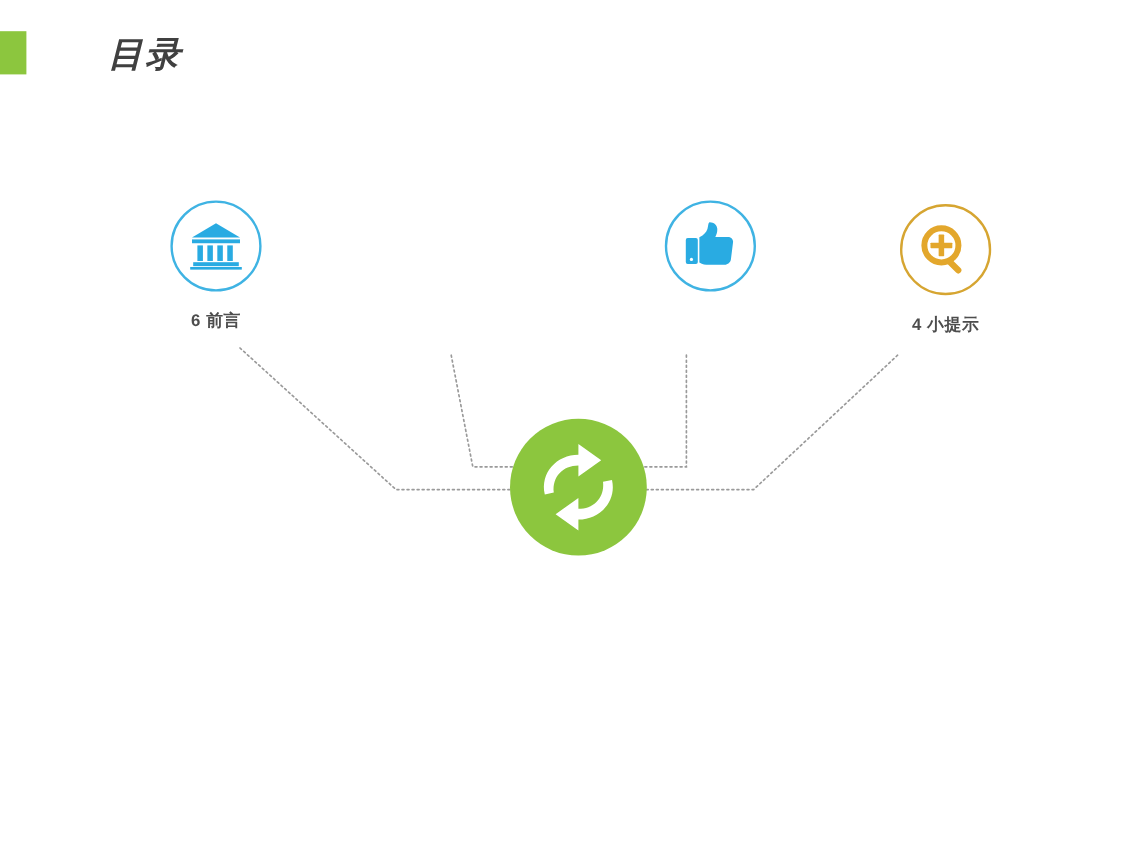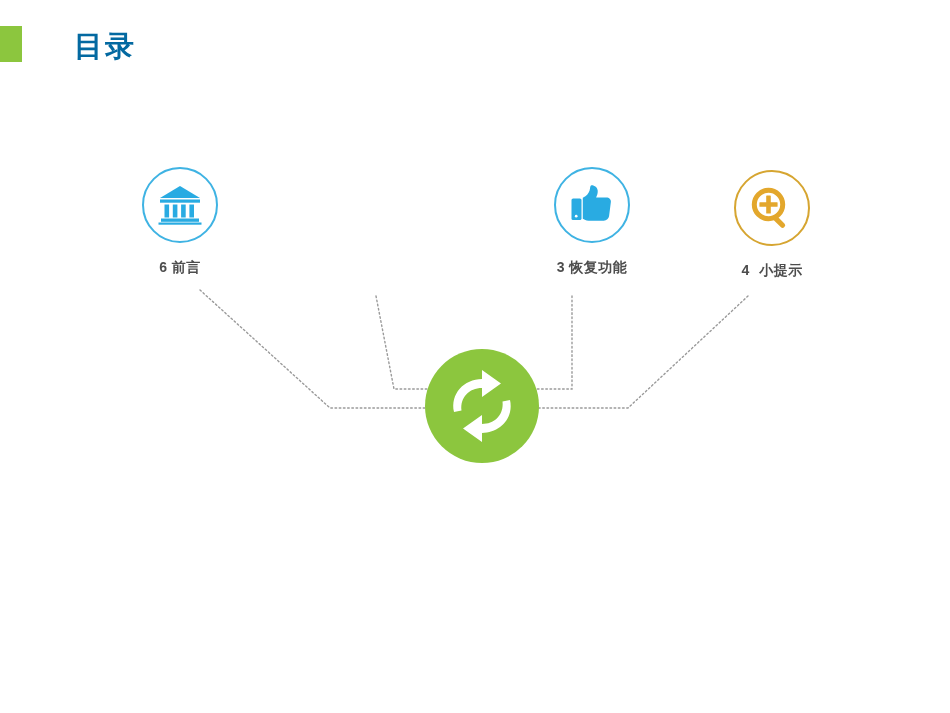--- a/index.html
+++ b/index.html
@@ -27,28 +27,29 @@
   .title-marker {
     position: absolute;
     left: 0px;
     top: 26px;
     width: 22px;
     height: 36px;
     background: #8CC63E;
   }
   .title-text {
     position: absolute;
-    left: 74px;
+    left: 90px;
     top: 28px;
     font-size: 29px;
     line-height: 36px;
     font-weight: bold;
-    color: #0369a1;
+    color: #404040;
     letter-spacing: 2px;
     white-space: nowrap;
+    font-style: italic;
   }
 
   
   #connectors {
     position: absolute;
     left: 0; top: 0;
     width: 950px;
     height: 713px;
     pointer-events: none;
   }
@@ -78,21 +79,21 @@
     font-weight: bold;
     color: #4D4D4D;
     letter-spacing: 0.5px;
     white-space: nowrap;
   }
 
   
   #node-1 { left: 100px; top: 167px; }
   #node-2 { left: 292px; top: 170px; }
   #node-3 { left: 512px; top: 167px; }
-  #node-4 { left: 692px; top: 170px; font-family: Liberation Mono, monospace; }
+  #node-4 { left: 708px; top: 170px; }
 
   
   .hub {
     position: absolute;
     left: 425px;
     top: 349px;
     width: 114px;
     height: 114px;
     border-radius: 50%;
     background: #8CC63E;
@@ -143,21 +144,20 @@
         <g fill="#29ABE2">
           <path d="M21.5 2.2 c3.4 0 5.9 2.3 6.2 5.3 .25 2.5 -.55 4.9 -1.6 6.9 h10.4
                    c2.6 0 4.6 1.9 4.4 4.3 l-1.8 14.4 c-.3 2.6 -2.6 4.6 -5.3 4.6
                    H18.6 c-1.4 0 -2.6 -.3 -3.8 -.9 l-2.0 -1.0 V14.8 l2.6 -1.6
                    c2.6 -1.7 4.3 -4.5 4.6 -7.6 .15 -1.6 .6 -3.4 1.5 -3.4 Z"></path>
           <rect x="1.5" y="15.4" width="10" height="21.6" rx="1.6"></rect>
           <circle cx="6.2" cy="33.2" r="1.35" fill="#FFFFFF"></circle>
         </g>
       </svg>
     </div>
-    <div class="node-label">3 恢复功能</div>
   </div>
 
   <div class="node" id="node-4">
     <div class="node-circle amber">
       <svg width="44" height="44" viewBox="0 0 44 44">
         <circle cx="18.5" cy="18.5" r="14.2" fill="none" stroke="#E3A72C" stroke-width="5"></circle>
         <rect x="16.2" y="9.4" width="4.6" height="18.2" rx="0.6" fill="#E3A72C"></rect>
         <rect x="9.4" y="16.2" width="18.2" height="4.6" rx="0.6" fill="#E3A72C"></rect>
         <rect x="26.5" y="28.3" width="5.2" height="15" rx="2.6" fill="#E3A72C" transform="rotate(-45 29.1 35.8)"></rect>
       </svg>

